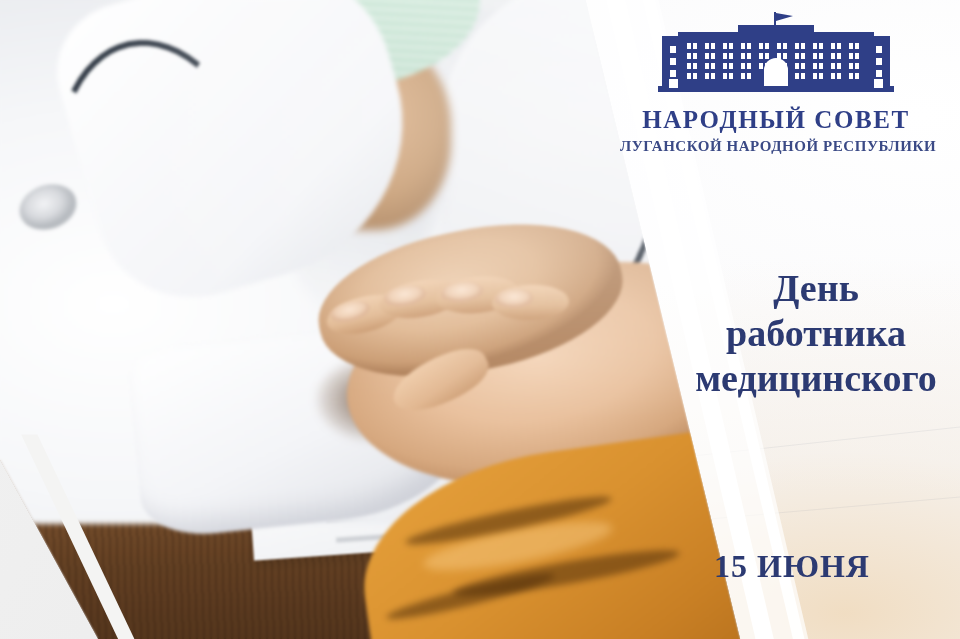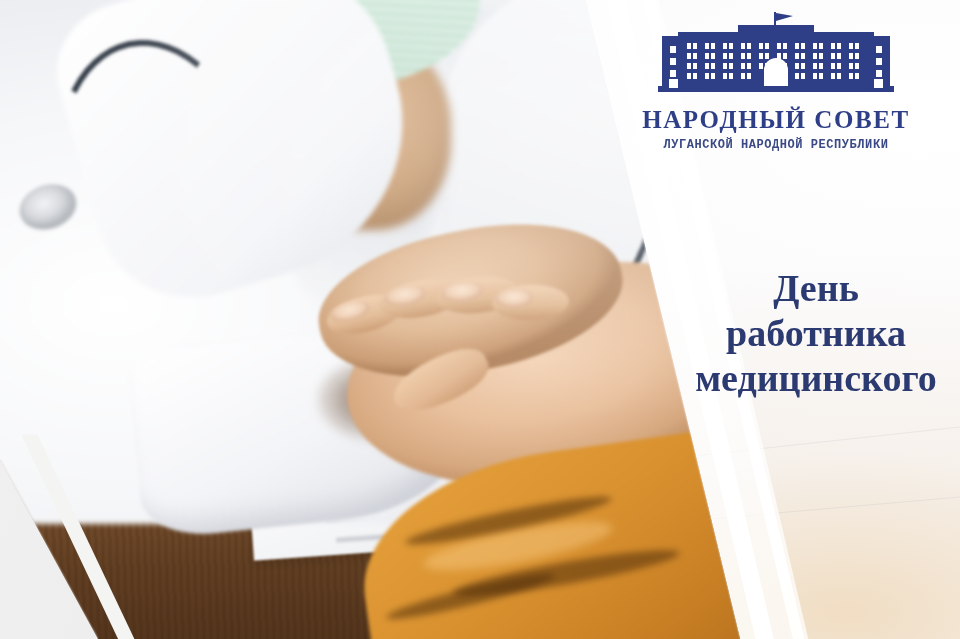--- a/index.html
+++ b/index.html
@@ -345,23 +345,23 @@
     margin-top: 8px;
     font-family: "Liberation Serif", serif;
     font-weight: bold;
     font-size: 25px;
     letter-spacing: 1.6px;
     color: #2f3f87;
     white-space: nowrap;
   }
   .brand-sub {
     margin-top: 4px;
-    font-family: Liberation Mono, monospace;
+    font-family: Liberation Serif, serif;
     font-weight: bold;
-    font-size: 12px;
+    font-size: 15px;
     letter-spacing: 0.55px;
     color: #3b4a86;
     white-space: nowrap;
     text-align: center;
   }
 
   .headline {
     position: absolute;
     left: 660px;
     top: 266px;
@@ -567,14 +567,15 @@
     <div class="brand-name">НАРОДНЫЙ СОВЕТ</div>
     <div class="brand-sub">ЛУГАНСКОЙ НАРОДНОЙ РЕСПУБЛИКИ</div>
   </div>
 
   <div class="headline">
     <span class="headline-line">День</span>
     <span class="headline-line">работника</span>
     <span class="headline-line">медицинского</span>
   </div>
 
+  <div class="date">15 ИЮНЯ</div>
 
 </div>
 
 </body></html>

